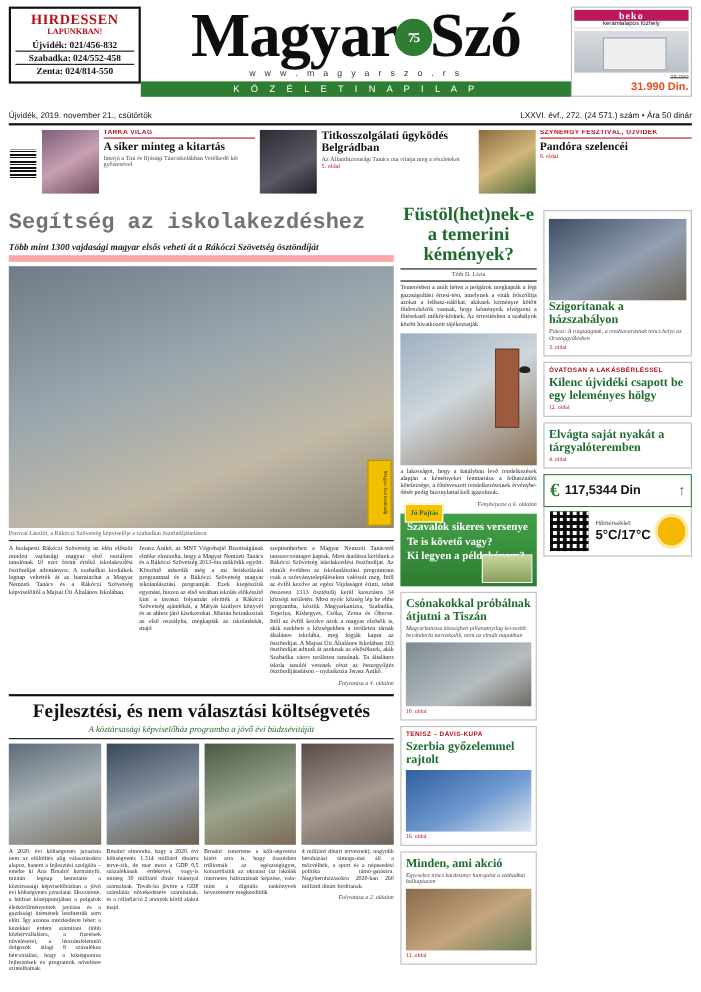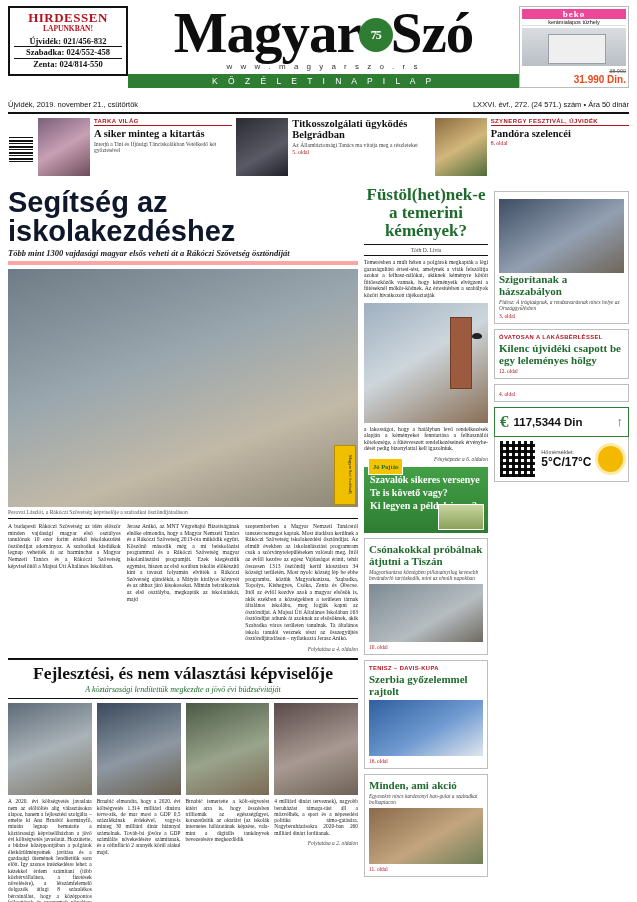--- a/index.html
+++ b/index.html
@@ -37,21 +37,21 @@
     background:#2e7d32; color:#fff; font-size:12px; line-height:34px;
     margin:0 -2px 8px -2px; font-family:Liberation Serif, serif;
   }
   .logo-url { font-size:8px; letter-spacing:3px; color:#333; margin-top:2px; font-family:"Liberation Sans",sans-serif; }
   .logo-sub {
     margin-top:3px; background:#2e7d32; color:#fff; font-size:8.5px;
     letter-spacing:4px; padding:2px 0; font-family:"Liberation Sans",sans-serif;
   }
 
   .beko-ad { width:110px; border:1px solid #bbb; padding:2px; }
-  .beko-top { background:#ec4899; color:#fff; font-size:9px; font-weight:bold; text-align:center; letter-spacing:1px; }
+  .beko-top { background:#be185d; color:#fff; font-size:9px; font-weight:bold; text-align:center; letter-spacing:1px; }
   .beko-sub { background:#fff; color:#111; font-size:5.5px; text-align:center; border-bottom:1px solid #ddd; font-family:"Liberation Sans",sans-serif;}
   .beko-img { height:38px; background:linear-gradient(#d9dde1,#b9bfc6); margin:2px 0; position:relative; }
   .beko-img:after{ content:""; position:absolute; left:26px; top:6px; width:56px; height:28px; background:#efefef; border:1px solid #9aa0a6; }
   .beko-price { text-align:right; font-size:10px; font-weight:bold; color:#e8491d; font-family:"Liberation Sans",sans-serif;}
   .beko-old { text-align:right; font-size:5.5px; color:#666; text-decoration:line-through; font-family:"Liberation Sans",sans-serif;}
 
   
   .dateline {
     display:flex; justify-content:space-between; align-items:center;
     font-size:7.5px; border-bottom:2px solid #111; padding:2px 0 3px;
@@ -74,24 +74,24 @@
   .teaser .dek { font-size:5.6px; line-height:6.4px; color:#444; margin-top:2px; }
   .teaser .pg { font-size:5.6px; color:#b3121d; margin-top:1px; }
 
   
   .main { display:flex; gap:6px; margin-top:6px; }
   .col-left { width:350px; }
   .col-mid { width:124px; }
   .col-right { width:135px; }
 
   .lead-title {
-    font-size:29px; font-weight:bold; line-height:29px; color:#0f172a;
-    font-family:Liberation Sans, sans-serif; margin:2px 0 2px;
-  }
-  .lead-sub { font-size:8.5px; font-style:italic; font-weight:bold; color:#222; border-bottom:4px solid #fca5a5; padding-bottom:3px; }
+    font-size:20px; font-weight:bold; line-height:29px; color:#737373;
+    font-family:Liberation Mono, monospace; margin:2px 0 2px;
+  }
+  .lead-sub { font-size:8.5px; font-style:italic; font-weight:bold; color:#222; border-bottom:6px solid #fca5a5; padding-bottom:3px; }
   .lead-photo { height:238px; margin-top:4px; position:relative; overflow:hidden;
     background:linear-gradient(160deg,#6f7b86,#9aa7ae 40%,#c2b9a7 70%,#8d8575); }
   .lead-photo .sticker {
     position:absolute; right:2px; bottom:2px; width:22px; height:60px;
     background:#f0c000; border:1px solid #b38f00; font-size:4.5px;
     writing-mode:vertical-rl; text-align:center; color:#222; padding:2px;
   }
   .cap { font-size:5.6px; color:#555; border-bottom:1px solid #111; padding:2px 0 3px; }
 
   .cols3 { display:flex; gap:6px; margin-top:4px; }
@@ -247,22 +247,22 @@
           </div>
         <div>
             <p>Jerasz Anikó, az MNT Végrehajtó Bizottságának elnöke elmondta, hogy a Magyar Nemzeti Tanács és a Rákóczi Szövetség 2013-óta működik együtt. Köszönő második még a mi beiskolázási programmal és a Rákóczi Szövetség magyar iskolanlásztási programját. Ezek kiegészítik egymást, hiszen az első sorában iskolás előkészítő kint a tavaszi folyamán elvitték a Rákóczi Szövetség ajándékát, a Mátyás királyos könyvét és az ahhoz járó kisokosokat. Mintán beiratkoztak az első osztályba, megkapták az iskolatáskát, majd</p>
           </div>
         <div>
           <p>szeptemberben a Magyar Nemzeti Tanácstól tanszercsomagot kaptak. Most átadásra kerülnek a Rákóczi Szövetség iskolakezdési ösztöndíjat. Az elmúlt években az iskolanlásztási programram csak a szórványtelepüléseken valósult meg. Ittől az évfől kezdve az egész Vajdaságot érinti, tehát összesen 1313 ösztöndíj kerül kiosztásra 34 községi területén. Most nyolc község lép be ebbe programba, köztük Magyarkanizsa, Szabadka, Topolya, Kishegyes, Csóka, Zenta és Óbecse. Ittől az évfől kezdve azok a magyar elsősök is, akik ezekben a községekben a területen tárnak általános iskolába, meg fogják kapni az ösztöndíjat. A Majsai Úti Általános Iskolában 163 ösztöndíjat adtunk át azoknak az elsősöknek, akik Szabadka város területen tanulnak. Ta általános iskola tanulói vesznek részt az összegyűjtés ösztöndíjátadáson – nyilatkozta Jerasz Anikó.</p>
           <div class="byline">Folytatása a 4. oldalon</div>
         </div>
       </div>
 
-      <div class="sec-title">Fejlesztési, és nem választási képviselője</div>
-      <div class="sec-sub">A köztársasági lendítettük megkezdte a jövő évi büdzsévitáját</div>
+      <div class="sec-title">Fejlesztési, és nem választási költségvetés</div>
+      <div class="sec-sub">A köztársasági képviselőház programba a jövő évi büdzsévitáját</div>
 
       <div class="cols4">
         <div>
           <div class="mini-photo"></div>
           <p>A 2020. évi költségvetés javaslata nem az elöltöltés alig választásokra alapoz, hanem a fejlesztési szolgálta – emelte ki Ana Brnabić kormányfő, miután legnap bemutatte a köztársasági képviselőházban a jövő évi költségvetés javaslatát. Hozzátette, a büdzsé középpontjában a polgárok életkörülményeinek javítása és a gazdasági ütemének lendítettük sorn előtt. Így azonos intézkedésre lehet: a kézekkel érdem számítani (több közbérvállalásra, a fizetések növelésére), a létszámfelemelő dolgozók átlagi 8 százalékos bércsinálást, hogy a középpontos fejlesztések és programok növelésre szintelhatnak.</p>
         </div>
         <div>
           <div class="mini-photo" style="background:linear-gradient(160deg,#3a4a5c,#8d98a3 55%,#6b5f4e);"></div>
           <p>Brnabić elmondta, hogy a 2020. évi költségvetés 1.314 milliárd dinárra terve-zik, de mar most a GDP 0,5 százalékának érdekével, vagy-is minteg 30 milliárd dinár hiánnyal számolnak. Továb-bá jövőre a GDP számlálás növekedésére számítanak, és a célinfláció 2 aranyék körül alakul majd.</p>
         </div>
@@ -332,20 +332,21 @@
         <div class="pg">3. oldal</div>
       </div>
 
       <div class="box">
         <div class="kicker">ÓVATOSAN A LAKÁSBÉRLÉSSEL</div>
         <div class="hl green">Kilenc újvidéki csapott be egy leleményes hölgy</div>
         <div class="pg">12. oldal</div>
       </div>
 
       <div class="box">
+        <div class="hl green">Elvágta saját nyakát a tárgyalóteremben</div>
         <div class="pg">4. oldal</div>
       </div>
 
       <div class="euro-box">
         <span class="eur">€</span>
         <span class="val">117,5344 Din</span>
         <span class="arrow">↑</span>
       </div>
 
       <div class="weather">

